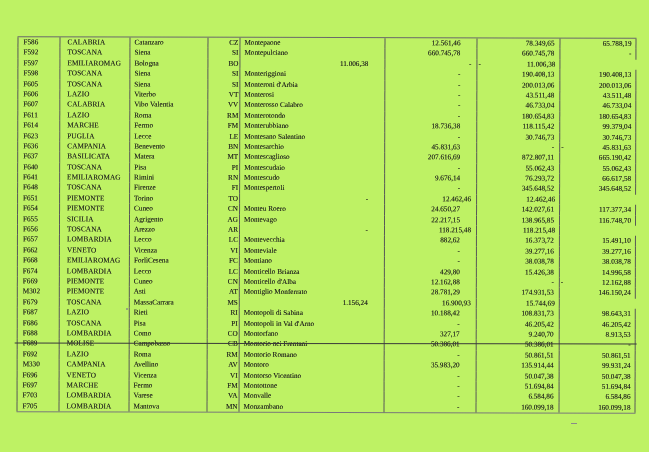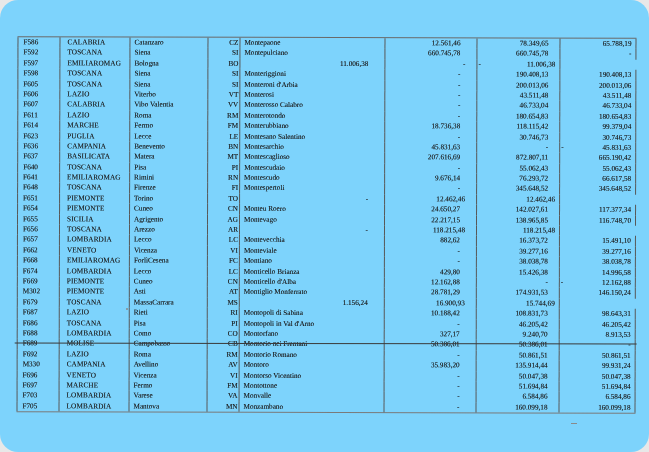--- a/index.html
+++ b/index.html
@@ -1,39 +1,39 @@
 <!DOCTYPE html>
 <html><head>
 <meta charset="utf-8">
 <style>
   html,body{margin:0;padding:0;background:#e8e8e8;}
   .page{
-    position:relative;width:649px;height:452px;background:#7dd3fc;overflow:hidden;
-    font-family:"Liberation Serif",serif;color:#1b1b1b;border-radius:18px;
+    position:relative;width:649px;height:452px;background:#bef264;overflow:hidden;
+    font-family:"Liberation Serif",serif;color:#1b1b1b;
   }
   .tbl{
     position:absolute;left:17px;top:37px;width:619px;height:374px;
     display:flex;flex-direction:column;
     border-top:1px solid #6a6a6a;border-bottom:1px solid #7a7a7a;
     transform:rotate(0.15deg);transform-origin:center;
   }
   .row{flex:1;display:grid;grid-template-columns:43px 70px 78px 32px 145px 92px 83px 76px;position:relative;}
   .cell{
     border-right:1px solid #585858;font-size:7.2px;line-height:10.35px;
     white-space:nowrap;overflow:hidden;padding:0 2px 0 4px;position:relative;
     text-shadow:0 0 0.45px rgba(25,25,25,0.55);
   }
   .c-code{border-left:1px solid #585858;padding-left:5px;}
   .c-region{padding-left:7px;letter-spacing:0.15px;}
   .c-province{padding-left:4px;}
   .c-abbr{text-align:right;padding:0 1px;}
   .c-municipality{padding-left:4px;}
   .c-col1,.c-col2,.c-col3{text-align:right;}
   .c-col1{padding-right:16px;}
-  .c-col2{padding-right:11px;margin-left:16px;}
+  .c-col2{padding-right:5px;margin-left:16px;}
   .c-col3{padding-right:4px;}
   .row.struck::after{
     content:"";position:absolute;left:-2px;right:-1px;top:3.2px;
     border-top:1px solid #3a3a3a;transform:rotate(-0.08deg);
   }
   .stray{position:absolute;left:1px;top:0;text-align:left;}
   .speck{position:absolute;background:#8a8a8a;}
   .speck-dot{left:126px;top:308px;width:2px;height:2px;border-radius:50%;}
   .speck-dash{left:571px;top:423px;width:6px;height:1px;}
 </style>

